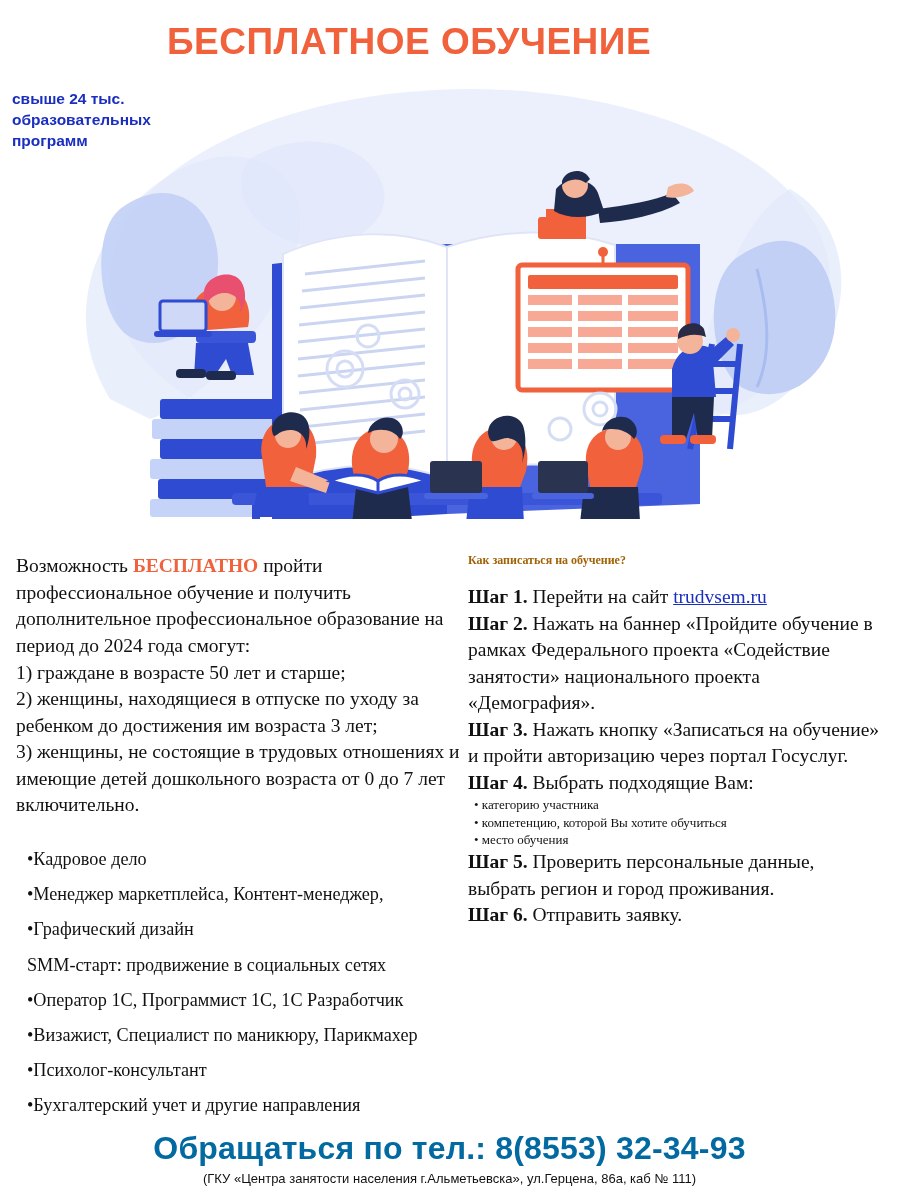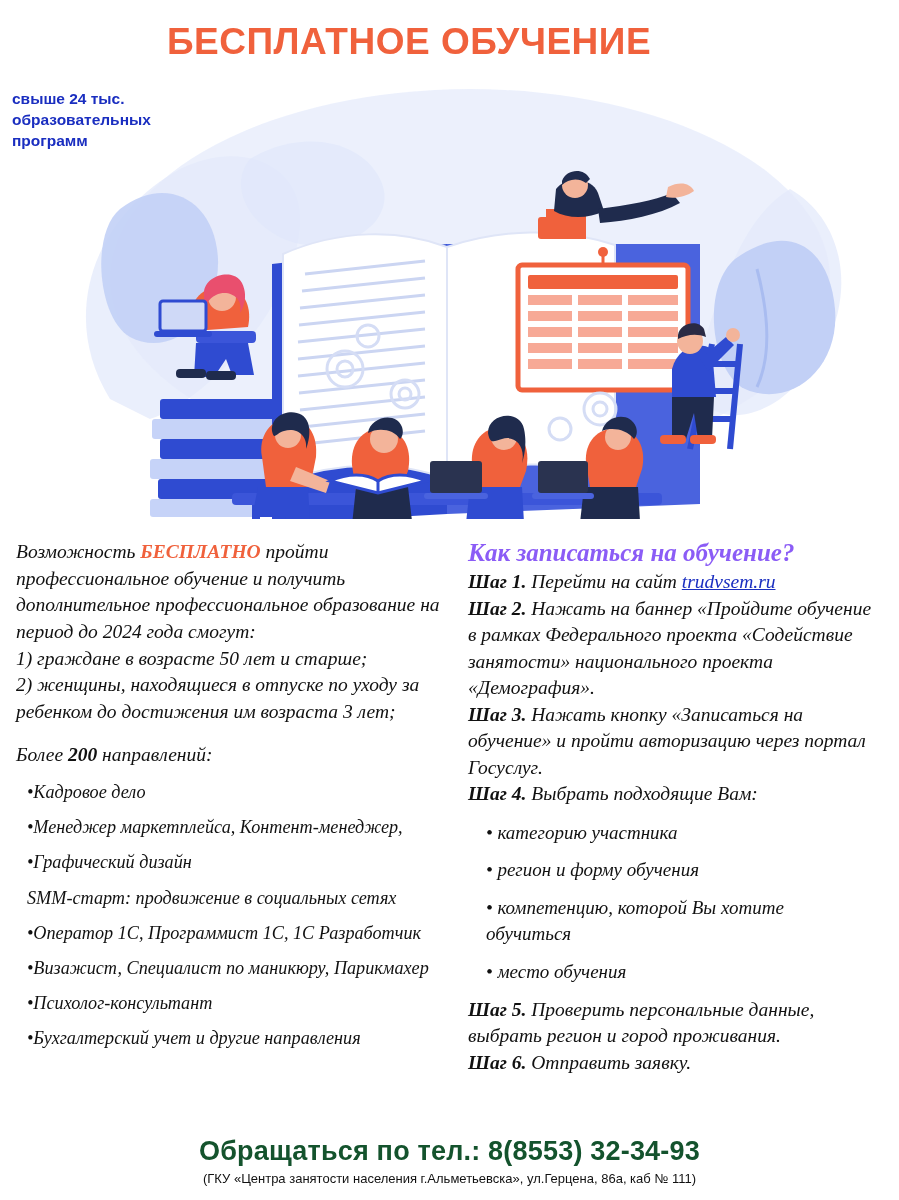--- a/index.html
+++ b/index.html
@@ -53,82 +53,81 @@
     font-family: "Liberation Sans", sans-serif;
     font-weight: bold;
     font-size: 15.5px;
     line-height: 1.35;
     z-index: 5;
   }
 
   
   .columns {
     position: absolute;
-    top: 539px;
+    top: 553px;
     left: 0;
     width: 899px;
     display: flex;
     padding: 0 16px;
     box-sizing: border-box;
-    font-style: italic;
   }
   .col-left { width: 452px; }
   .col-right { width: 413px; }
 
   .p {
     font-size: 19.5px;
     line-height: 1.37;
     margin: 0;
   }
   .p.tight { line-height: 1.36; }
   .b { font-weight: bold; }
   .orange-bold { color: #f0613c; font-weight: bold; }
   .blue-head {
-    color: #8b5cf6;
+    color: #a16207;
     font-weight: bold;
-    font-size: 25px;
-    margin: 0 0 2px 0;
+    font-size: 12px;
+    margin: 0 0 16px 0;
   }
   .spacer-16 { height: 17px; }
 
   .list-line {
     font-size: 18.2px;
     line-height: 1.33;
     margin: 11px;
   }
 
   .step-line {
     font-size: 19.5px;
     line-height: 1.36;
     margin: 0;
   }
   .link {
     color: #1a2ec0;
     text-decoration: underline;
   }
   .bullet-line {
-    font-size: 19px;
+    font-size: 13px;
     line-height: 1.36;
-    margin: 12px;
+    margin: 0;
     padding-left: 6px;
   }
 
   
   .footer {
     position: absolute;
     left: 0;
     bottom: 14px;
     width: 899px;
     text-align: center;
     font-family: "Liberation Sans", sans-serif;
   }
   .footer-phone {
-    color: #14532d;
+    color: #0369a1;
     font-weight: bold;
-    font-size: 27px;
+    font-size: 32px;
     letter-spacing: 0.2px;
   }
   .footer-addr {
     color: #111111;
     font-size: 13px;
     margin-top: 4px;
   }
 </style>
 </head>
 <body>
@@ -315,45 +314,44 @@
       </g>
     </svg>
   </div>
 
   <div class="columns">
 
     <div class="col-left">
       <p class="p"><span>Возможность </span><span class="orange-bold">БЕСПЛАТНО</span><span> пройти профессиональное обучение и получить дополнительное профессиональное образование на период до 2024 года смогут:</span></p>
       <p class="p tight">1) граждане в возрасте 50 лет и старше;</p>
       <p class="p tight">2) женщины, находящиеся в отпуске по уходу за ребенком до достижения им возраста 3 лет;</p>
+      <p class="p tight">3) женщины, не состоящие в трудовых отношениях и имеющие детей дошкольного возраста от 0 до 7 лет включительно.</p>
 
       <div class="spacer-16"></div>
 
-      <p class="p"><span>Более </span><span class="b">200</span><span> направлений:</span></p>
 
       <p class="list-line">•Кадровое дело</p>
       <p class="list-line">•Менеджер маркетплейса,  Контент-менеджер,</p>
       <p class="list-line">•Графический дизайн</p>
       <p class="list-line">SMM-старт:  продвижение в социальных  сетях</p>
       <p class="list-line">•Оператор 1С, Программист  1С, 1С Разработчик</p>
       <p class="list-line">•Визажист, Специалист по маникюру,  Парикмахер</p>
       <p class="list-line">•Психолог-консультант</p>
       <p class="list-line">•Бухгалтерский  учет и другие направления</p>
     </div>
 
     <div class="col-right">
       <p class="blue-head">Как записаться на обучение?</p>
 
       <p class="step-line"><span class="b">Шаг 1.</span><span> Перейти на сайт </span><a class="link" href="#">trudvsem.ru</a></p>
       <p class="step-line"><span class="b">Шаг 2.</span><span> Нажать на баннер «Пройдите обучение в рамках Федерального проекта «Содействие занятости» национального проекта «Демография».</span></p>
       <p class="step-line"><span class="b">Шаг 3.</span><span> Нажать кнопку «Записаться на обучение» и пройти авторизацию через портал Госуслуг.</span></p>
       <p class="step-line"><span class="b">Шаг 4.</span><span> Выбрать подходящие Вам:</span></p>
 
       <p class="bullet-line">• категорию участника</p>
-      <p class="bullet-line">• регион и форму обучения</p>
       <p class="bullet-line">• компетенцию, которой Вы хотите обучиться</p>
       <p class="bullet-line">• место обучения</p>
 
       <p class="step-line"><span class="b">Шаг 5.</span><span> Проверить персональные данные, выбрать регион и город проживания.</span></p>
       <p class="step-line"><span class="b">Шаг 6.</span><span> Отправить заявку.</span></p>
     </div>
   </div>
 
   <div class="footer">
     <div class="footer-phone">Обращаться по тел.: 8(8553) 32-34-93</div>

